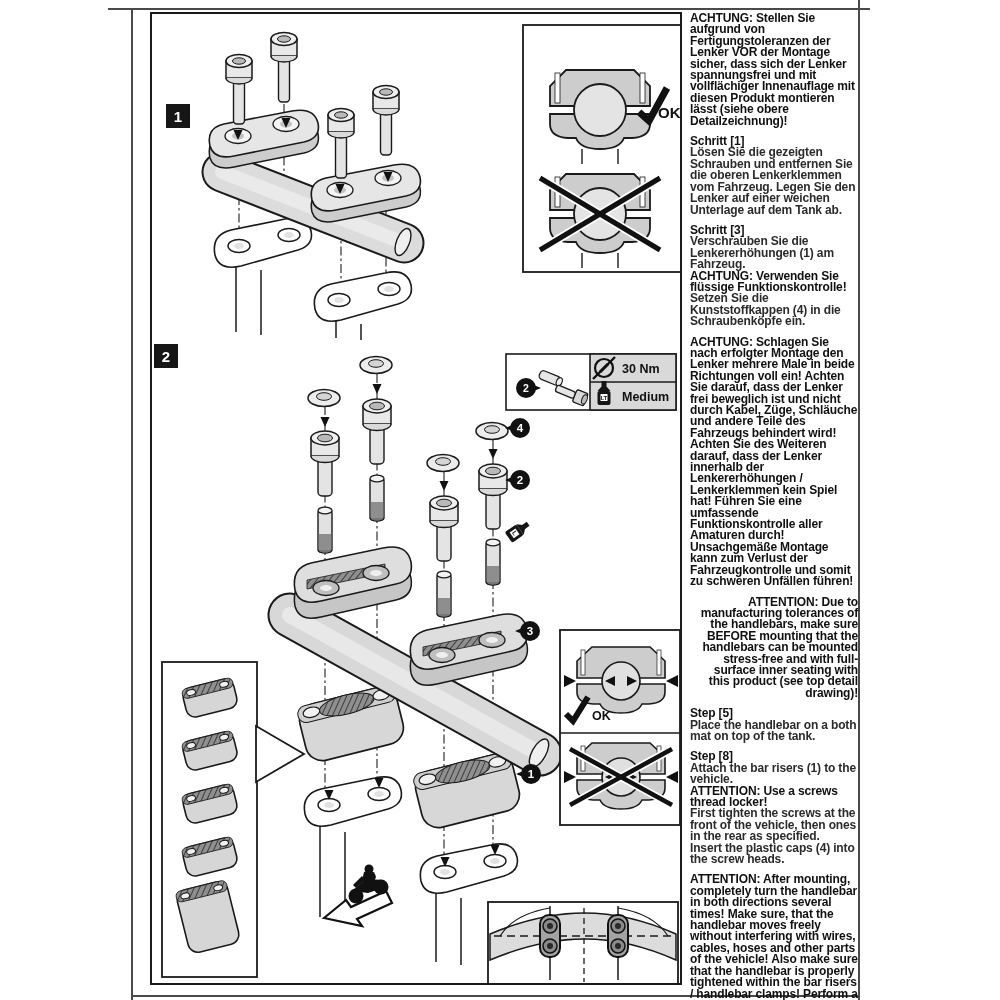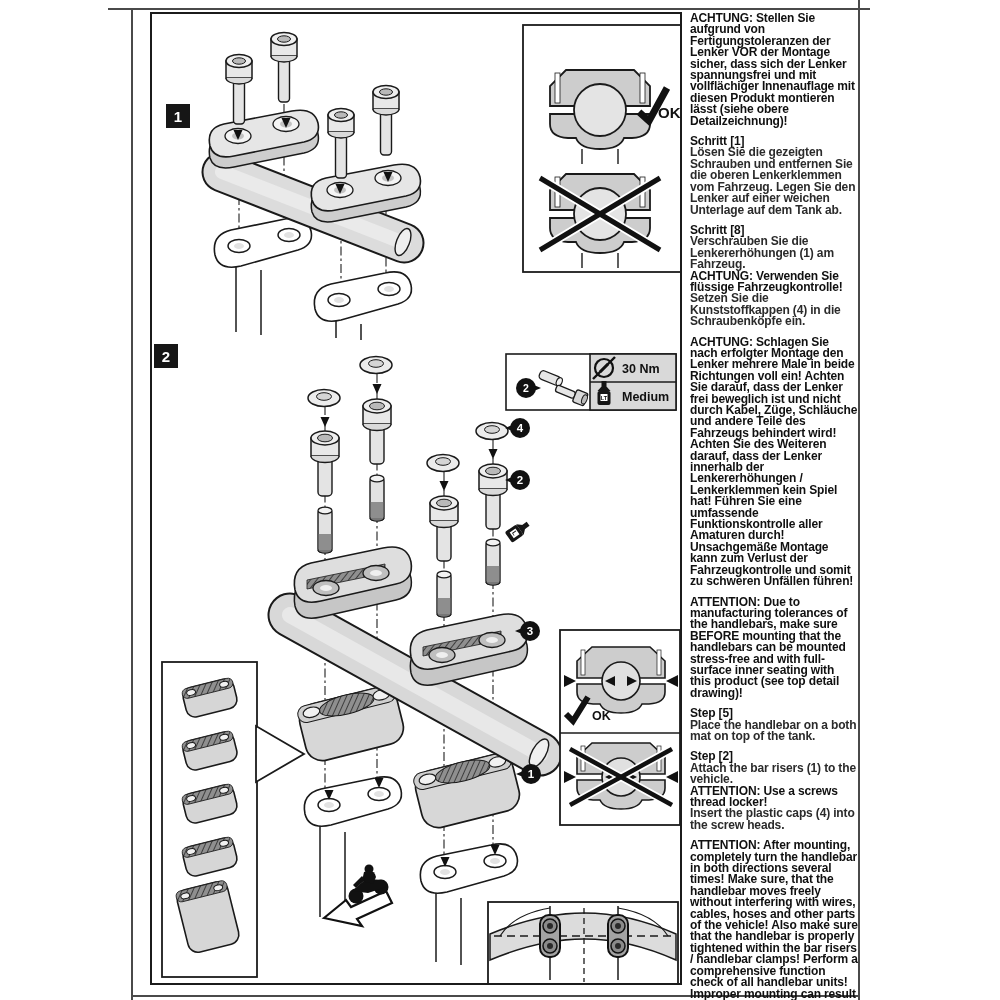--- a/index.html
+++ b/index.html
@@ -7,21 +7,21 @@
         font-family:"Liberation Sans",sans-serif;color:#1a1a1a;}
   .hairline{position:absolute;background:#4a4a4a;}
   .diagram-box{position:absolute;left:150px;top:12px;width:532px;height:973px;
         border:2px solid #1b1b1b;box-sizing:border-box;background:#fff;}
   .diagram-box svg{position:absolute;left:0;top:0;}
   .text-col{position:absolute;left:690px;top:13px;width:168px;
         font-size:12px;line-height:11.4px;letter-spacing:-0.15px;}
   .blk{margin:9px 0 0 0;}
   .blk.first{margin-top:0;}
   .blk.c{margin-top:0;}
-  .blk.gap{}
+  .blk.gap{text-align:right;}
   .b{font-weight:700;color:#101010;}
   .n{font-weight:700;color:#2b2b2b;}
   svg text{font-family:"Liberation Sans",sans-serif;}
   svg .lbl{font-weight:700;fill:#fff;}
   svg .ok{font-weight:700;fill:#111;}
 </style>
 </head>
 <body>
 
 <div class="page">
@@ -370,29 +370,30 @@
         <rect x="2" y="330" width="24" height="24" fill="#161616"></rect>
         <text x="14" y="347.5" text-anchor="middle" font-size="15" class="lbl">2</text>
       </g>
     </svg>
   </div>
 
   <div class="text-col">
     <div class="blk b first">ACHTUNG: Stellen Sie aufgrund von Fertigungstoleranzen der Lenker VOR der Montage sicher, dass sich der Lenker spannungsfrei und mit vollflächiger Innenauflage mit diesen Produkt montieren lässt (siehe obere Detailzeichnung)!</div>
     <div class="blk b">Schritt [1]</div>
     <div class="blk n c">Lösen Sie die gezeigten Schrauben und entfernen Sie die oberen Lenkerklemmen vom Fahrzeug. Legen Sie den Lenker auf einer weichen Unterlage auf dem Tank ab.</div>
-    <div class="blk b">Schritt [8]</div>
+    <div class="blk b">Schritt [3]</div>
     <div class="blk n c">Verschrauben Sie die Lenkererhöhungen (1) am Fahrzeug.</div>
-    <div class="blk b c">ACHTUNG: Verwenden Sie flüssige Fahrzeugkontrolle!</div>
+    <div class="blk b c">ACHTUNG: Verwenden Sie flüssige Funktionskontrolle!</div>
     <div class="blk n c">Setzen Sie die Kunststoffkappen (4) in die Schraubenköpfe ein.</div>
     <div class="blk b">ACHTUNG: Schlagen Sie nach erfolgter Montage den Lenker mehrere Male in beide Richtungen voll ein! Achten Sie darauf, dass der Lenker frei beweglich ist und nicht durch Kabel, Züge, Schläuche und andere Teile des Fahrzeugs behindert wird! Achten Sie des Weiteren darauf, dass der Lenker innerhalb der Lenkererhöhungen / Lenkerklemmen kein Spiel hat! Führen Sie eine umfassende Funktionskontrolle aller Amaturen durch! Unsachgemäße Montage kann zum Verlust der Fahrzeugkontrolle und somit zu schweren Unfällen führen!</div>
 
     <div class="blk b gap">ATTENTION: Due to manufacturing tolerances of the handlebars, make sure BEFORE mounting that the handlebars can be mounted stress-free and with full-surface inner seating with this product (see top detail drawing)!</div>
     <div class="blk b">Step [5]</div>
     <div class="blk n c">Place the handlebar on a both mat on top of the tank.</div>
-    <div class="blk b">Step [2]</div>
+    <div class="blk b">Step [8]</div>
     <div class="blk n c">Attach the bar risers (1) to the vehicle.</div>
     <div class="blk b c">ATTENTION: Use a screws thread locker!</div>
+    <div class="blk n c">First tighten the screws at the front of the vehicle, then ones in the rear as specified.</div>
     <div class="blk n c">Insert the plastic caps (4) into the screw heads.</div>
     <div class="blk b">ATTENTION: After mounting, completely turn the handlebar in both directions several times! Make sure, that the handlebar moves freely without interfering with wires, cables, hoses and other parts of the vehicle! Also make sure that the handlebar is properly tightened within the bar risers / handlebar clamps! Perform a comprehensive function check of all handlebar units! Improper mounting can result in loss of control of the vehicle and thus in serious accidents!</div>
   </div>
 
 </div>
 
 </body></html>

